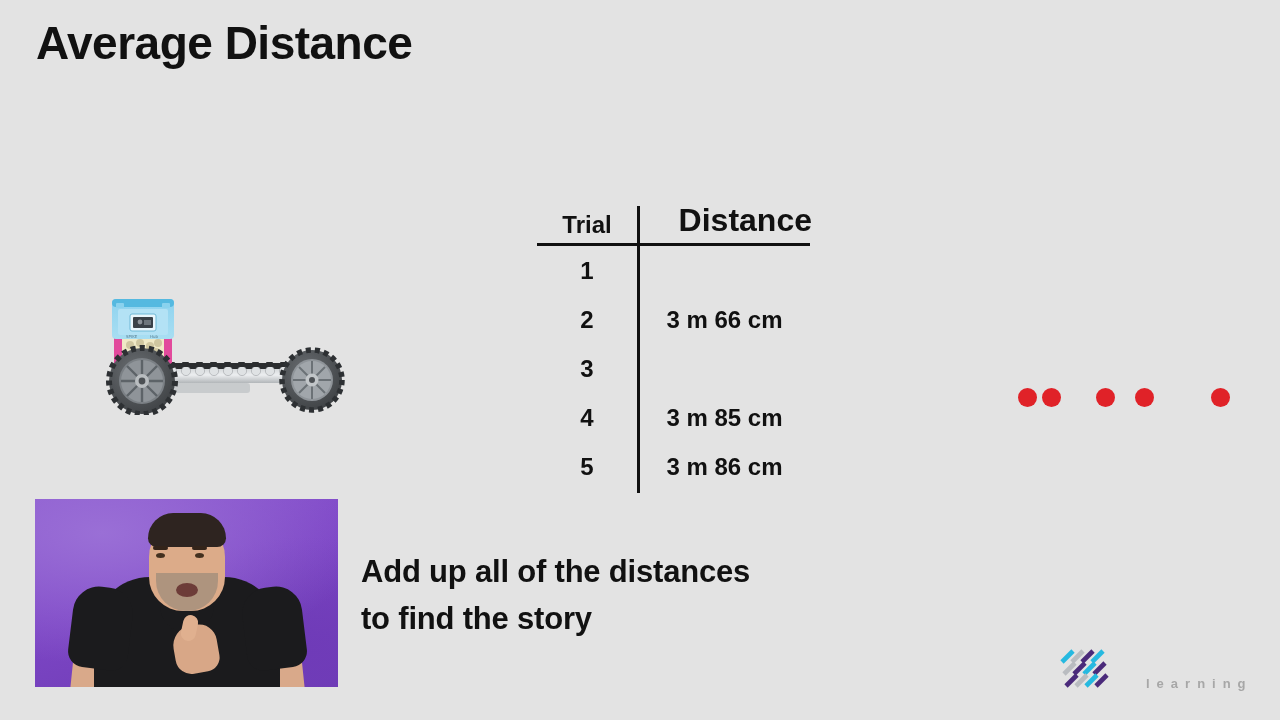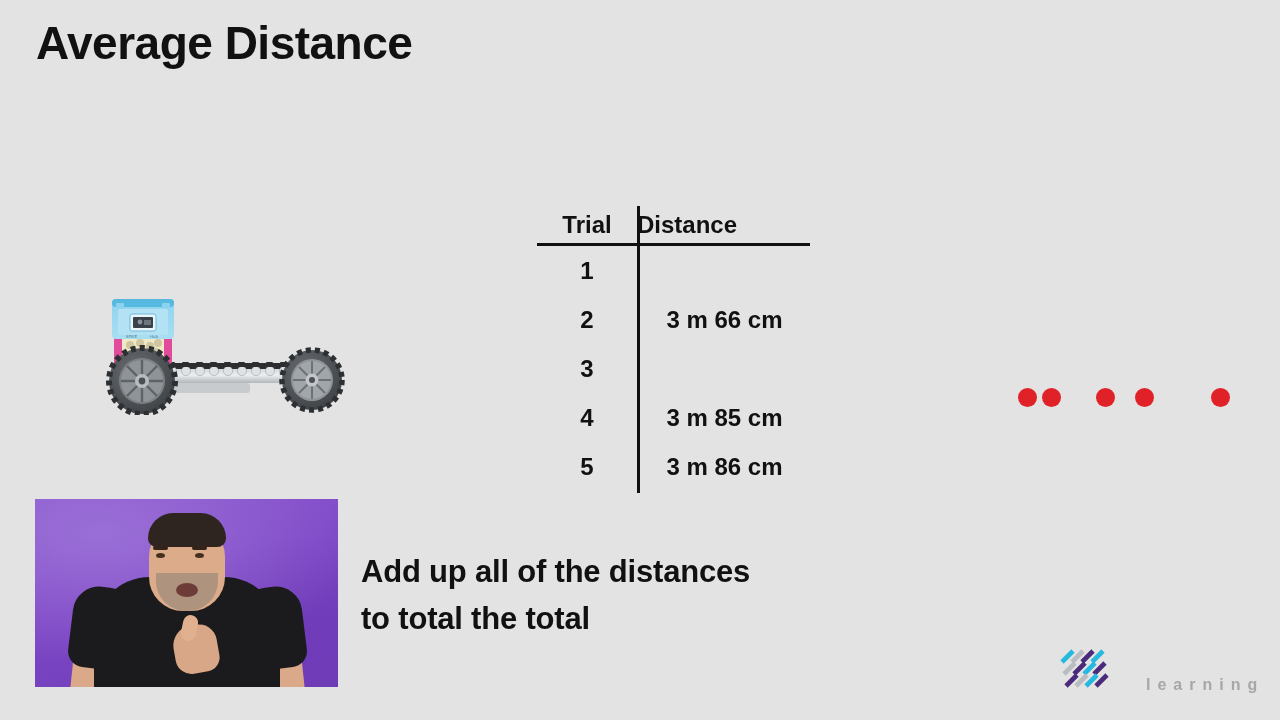--- a/index.html
+++ b/index.html
@@ -60,22 +60,22 @@
     width: 100px;
     text-align: center;
     font-size: 24px;
     font-weight: bold;
     color: #111;
     padding-bottom: 2px;
     margin-top: 9px;
   }
   .th-distance {
     flex: 1;
-    text-align: left;
-    font-size: 24px;
+    text-align: right;
+    font-size: 32px;
     font-weight: bold;
     color: #111;
     padding-bottom: 2px;
   }
   .header-rule {
     height: 3px;
     background: #111;
     width: 273px;
     margin-top: 2px;
   }
@@ -312,21 +312,21 @@
     font-size: 11px;
     color: #26b9e0;
     vertical-align: super;
     font-weight: bold;
     letter-spacing: 0;
   }
   .logo-sub {
     position: absolute;
     left: 86px;
     top: 30px;
-    font-size: 16px;
+    font-size: 13px;
     font-weight: bold;
     color: #a7a7a7;
     letter-spacing: 7px;
     white-space: nowrap;
   }
 </style>
 </head>
 <body style="background: rgb(227, 227, 227);">
 
 <div class="slide">
@@ -492,21 +492,21 @@
       <div class="vt-eye-r"></div>
       <div class="vt-beard"></div>
       <div class="vt-mouth"></div>
       <div class="vt-hand"></div>
       <div class="vt-finger"></div>
     </div>
   </div>
 
   <div class="caption">
     <div>Add up all of the distances</div>
-    <div>to total the total</div>
+    <div>to find the story</div>
   </div>
 
   <div class="brand-logo">
     <svg class="logo-marks" width="56" height="44" viewBox="0 0 56 44" xmlns="http://www.w3.org/2000/svg">
       <g stroke-width="4.6" stroke-linecap="butt">
         <line x1="2" y1="14" x2="13" y2="3" stroke="#26b9e0"></line>
         <line x1="12" y1="14" x2="23" y2="3" stroke="#b9bcc0"></line>
         <line x1="22" y1="14" x2="33" y2="3" stroke="#4a2a7a"></line>
         <line x1="32" y1="14" x2="43" y2="3" stroke="#26b9e0"></line>
 

